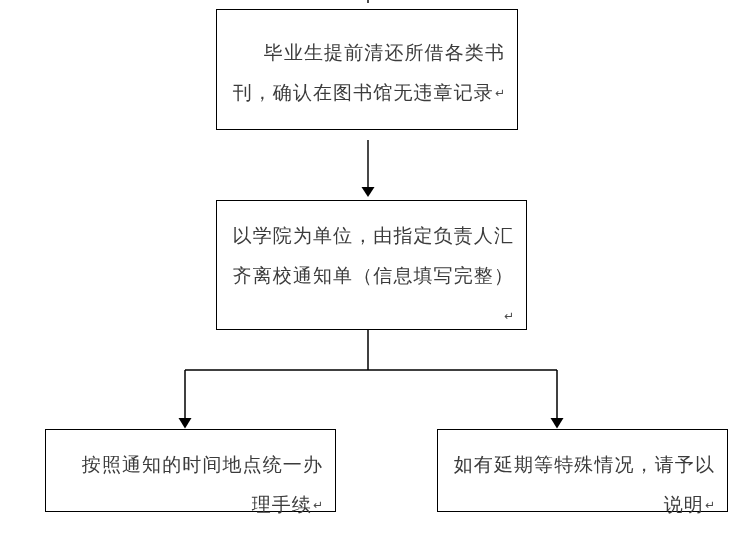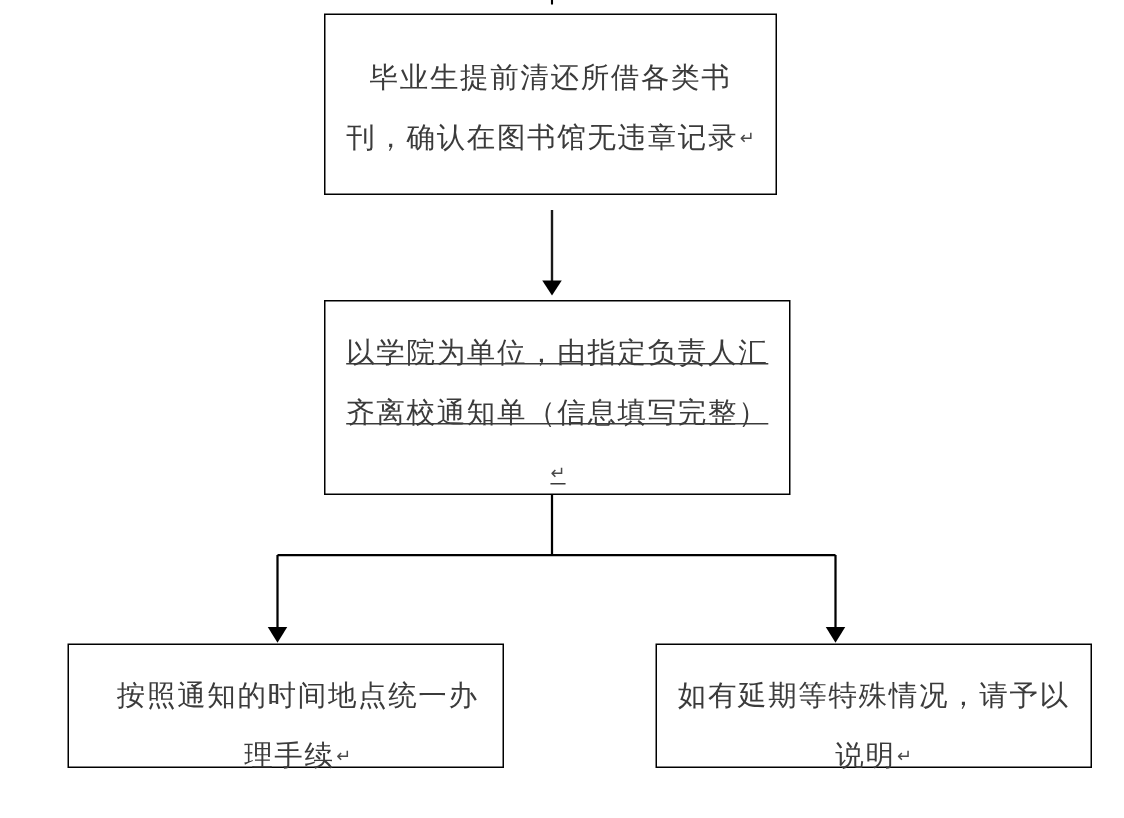--- a/index.html
+++ b/index.html
@@ -29,40 +29,40 @@
     border: 1px solid #000000;
     background: #ffffff;
     padding: 10px 12px 8px 12px;
   }
   .node-text {
     font-family: "DejaVu Serif", "Liberation Serif", serif;
     font-size: 19px;
     line-height: 40px;
     color: #3b3b3b;
     letter-spacing: 1.1px;
-    text-align: center;
+    text-align: right;
     white-space: normal;
     word-break: break-all;
   }
   .pilcrow {
     font-family: "DejaVu Sans", "Liberation Sans", sans-serif;
     font-size: 12px;
     color: #4a4a4a;
     letter-spacing: 0;
     vertical-align: 2px;
     padding-left: 1px;
   }
 
   #node-start   { left: 216px; top: 9px;   width: 302px; height: 121px; }
   #node-collect { left: 216px; top: 200px; width: 311px; height: 130px; }
   #node-onsite  { left: 45px;  top: 429px; width: 291px; height: 83px; padding-left: 28px;  }
   #node-special { left: 421px; top: 429px; width: 291px; height: 83px; margin-left: 16px;  }
 
   #node-start   .node-text { padding-top: 12px; }
-  #node-collect .node-text { padding-top: 4px; text-decoration: underline; }
+  #node-collect .node-text { padding-top: 4px; }
   #node-onsite  .node-text { padding-top: 4px; }
   #node-special .node-text { padding-top: 4px; }
 
   
   #connectors {
     position: absolute;
     left: 0; top: 0;
     width: 749px;
     height: 545px;
     pointer-events: none;

